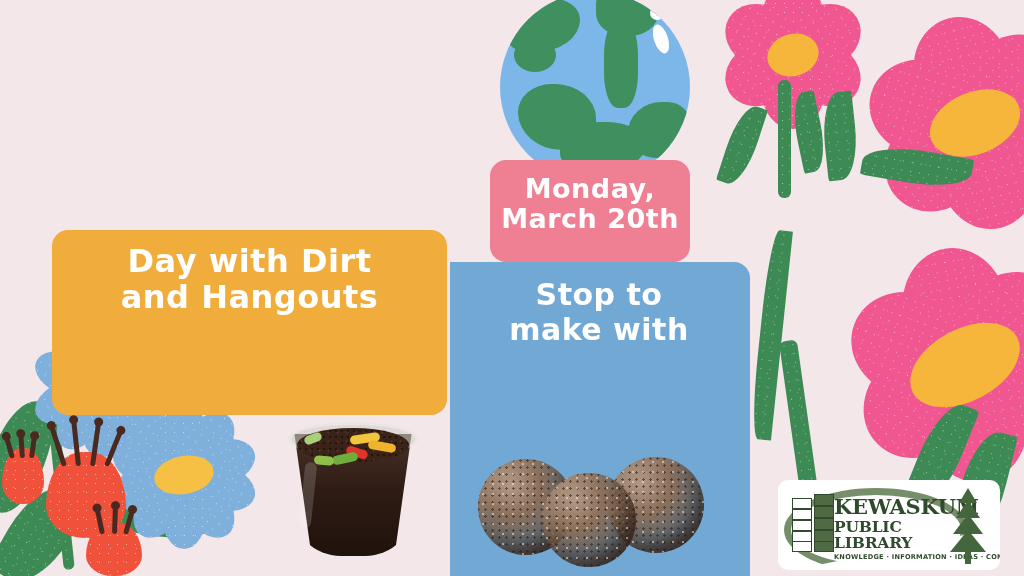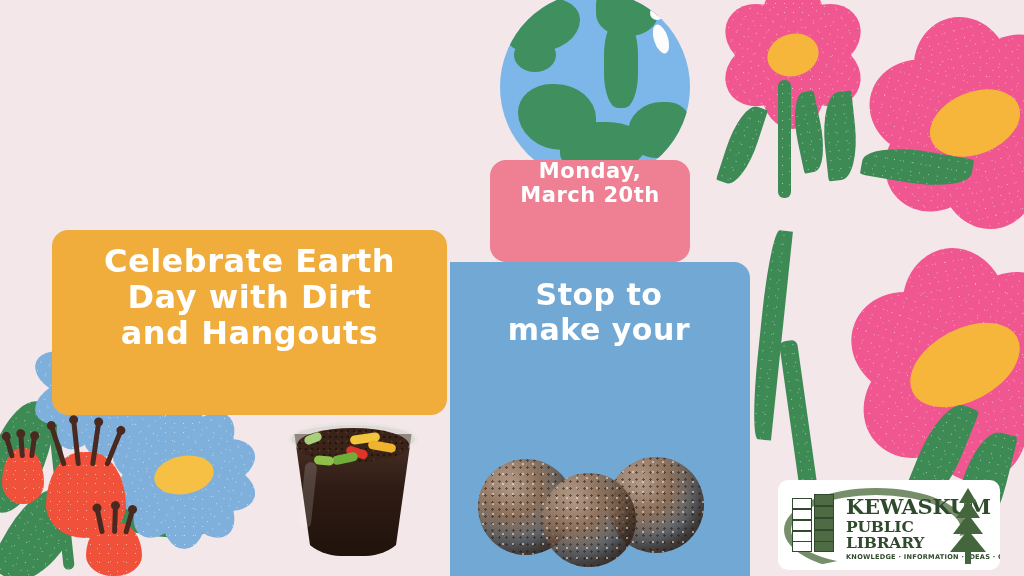--- a/index.html
+++ b/index.html
@@ -52,21 +52,21 @@
 
   .hand{
     font-family:"DejaVu Sans", sans-serif;
     font-weight:700;color:#ffffff;text-align:center;
     letter-spacing:.5px;line-height:1.12;
     text-rendering:optimizeLegibility;
   }
   #title{font-size:46px;line-height:1;margin:18px 0 4px;}
   #sub1{font-size:27px;}
   #sub2{font-size:27px;margin-top:8px;}
-  #date-text{font-size:21px;}
+  #date-text{font-size:27px;padding-top:14px;}
   #orange-text{font-size:32px;padding-top:14px;}
   #blue-text{font-size:30px;padding:16px 10px 0 8px;line-height:1.16;}
 
   
   
   #dirtcup{left:288px;top:412px;width:130px;height:148px;}
   #dirtcup .cup{
     position:absolute;left:4px;top:22px;width:122px;height:122px;
     background:linear-gradient(180deg,#4a3127 0%,#2e1c14 45%,#20120c 100%);
     clip-path:polygon(2% 0,98% 0,84% 100%,16% 100%);
@@ -104,21 +104,21 @@
     background:#ffffff;border-radius:10px;overflow:hidden;
   }
   #logo .swoosh{
     position:absolute;left:6px;top:8px;width:170px;height:70px;
     border:7px solid #5f7a51;border-radius:50%;
     clip-path:polygon(0 0,100% 0,100% 55%,0 100%);
     opacity:.85;
   }
   #logo .shelf{position:absolute;left:14px;top:14px;width:46px;height:58px;}
   #logo .shelf .bk{position:absolute;border:1.6px solid #2f4a2c;box-sizing:border-box;}
-  #logo .words{position:absolute;left:68px;top:16px;width:150px;}
+  #logo .words{position:absolute;left:56px;top:16px;width:150px;}
   #logo .l1{font-family:"DejaVu Serif", serif;font-weight:700;font-size:21px;color:#2f4a2c;letter-spacing:-.3px;line-height:1;}
   #logo .l2{font-family:"DejaVu Serif", serif;font-weight:700;font-size:15.5px;color:#2f4a2c;letter-spacing:-.2px;line-height:1;margin-top:2px;}
   #logo .l3{font-family:"DejaVu Sans", sans-serif;font-weight:700;font-size:6.6px;color:#2f4a2c;letter-spacing:.25px;margin-top:3px;white-space:nowrap;}
   #logo .tree{position:absolute;right:10px;top:6px;width:44px;height:78px;}
   #logo .tree .tri{position:absolute;left:50%;transform:translateX(-50%);width:0;height:0;border-left:16px solid transparent;border-right:16px solid transparent;border-bottom:22px solid #44663c;}
   #logo .tree .trunk{position:absolute;left:50%;transform:translateX(-50%);bottom:0;width:6px;height:14px;background:#44663c;}
 </style>
 </head>
 <body>
 
@@ -347,30 +347,29 @@
         <div class="speck"></div>
       </div>
     <div class="stam" style="left:14px;top:-14px;height:26px;transform:rotate(-12deg);"></div>
     <div class="stam" style="left:26px;top:-16px;height:28px;transform:rotate(2deg);"></div>
     <div class="stam" style="left:37px;top:-13px;height:25px;transform:rotate(16deg);"></div>
   </div>
 
 
   <div id="panel-orange" class="panel">
     <div id="orange-text" class="hand">
-      <div>Celebrate Earth</div>
       <div>Day with Dirt</div>
       <div>and Hangouts</div>
     </div>
   </div>
 
   <div id="panel-blue" class="panel">
     <div id="blue-text" class="hand">
       <div>Stop to</div>
-      <div>make your</div>
+      <div>make with</div>
     </div>
   </div>
 
   <div id="panel-date" class="panel">
     <div id="date-text" class="hand">
       <div>Monday,</div>
       <div>March 20th</div>
     </div>
   </div>
 

